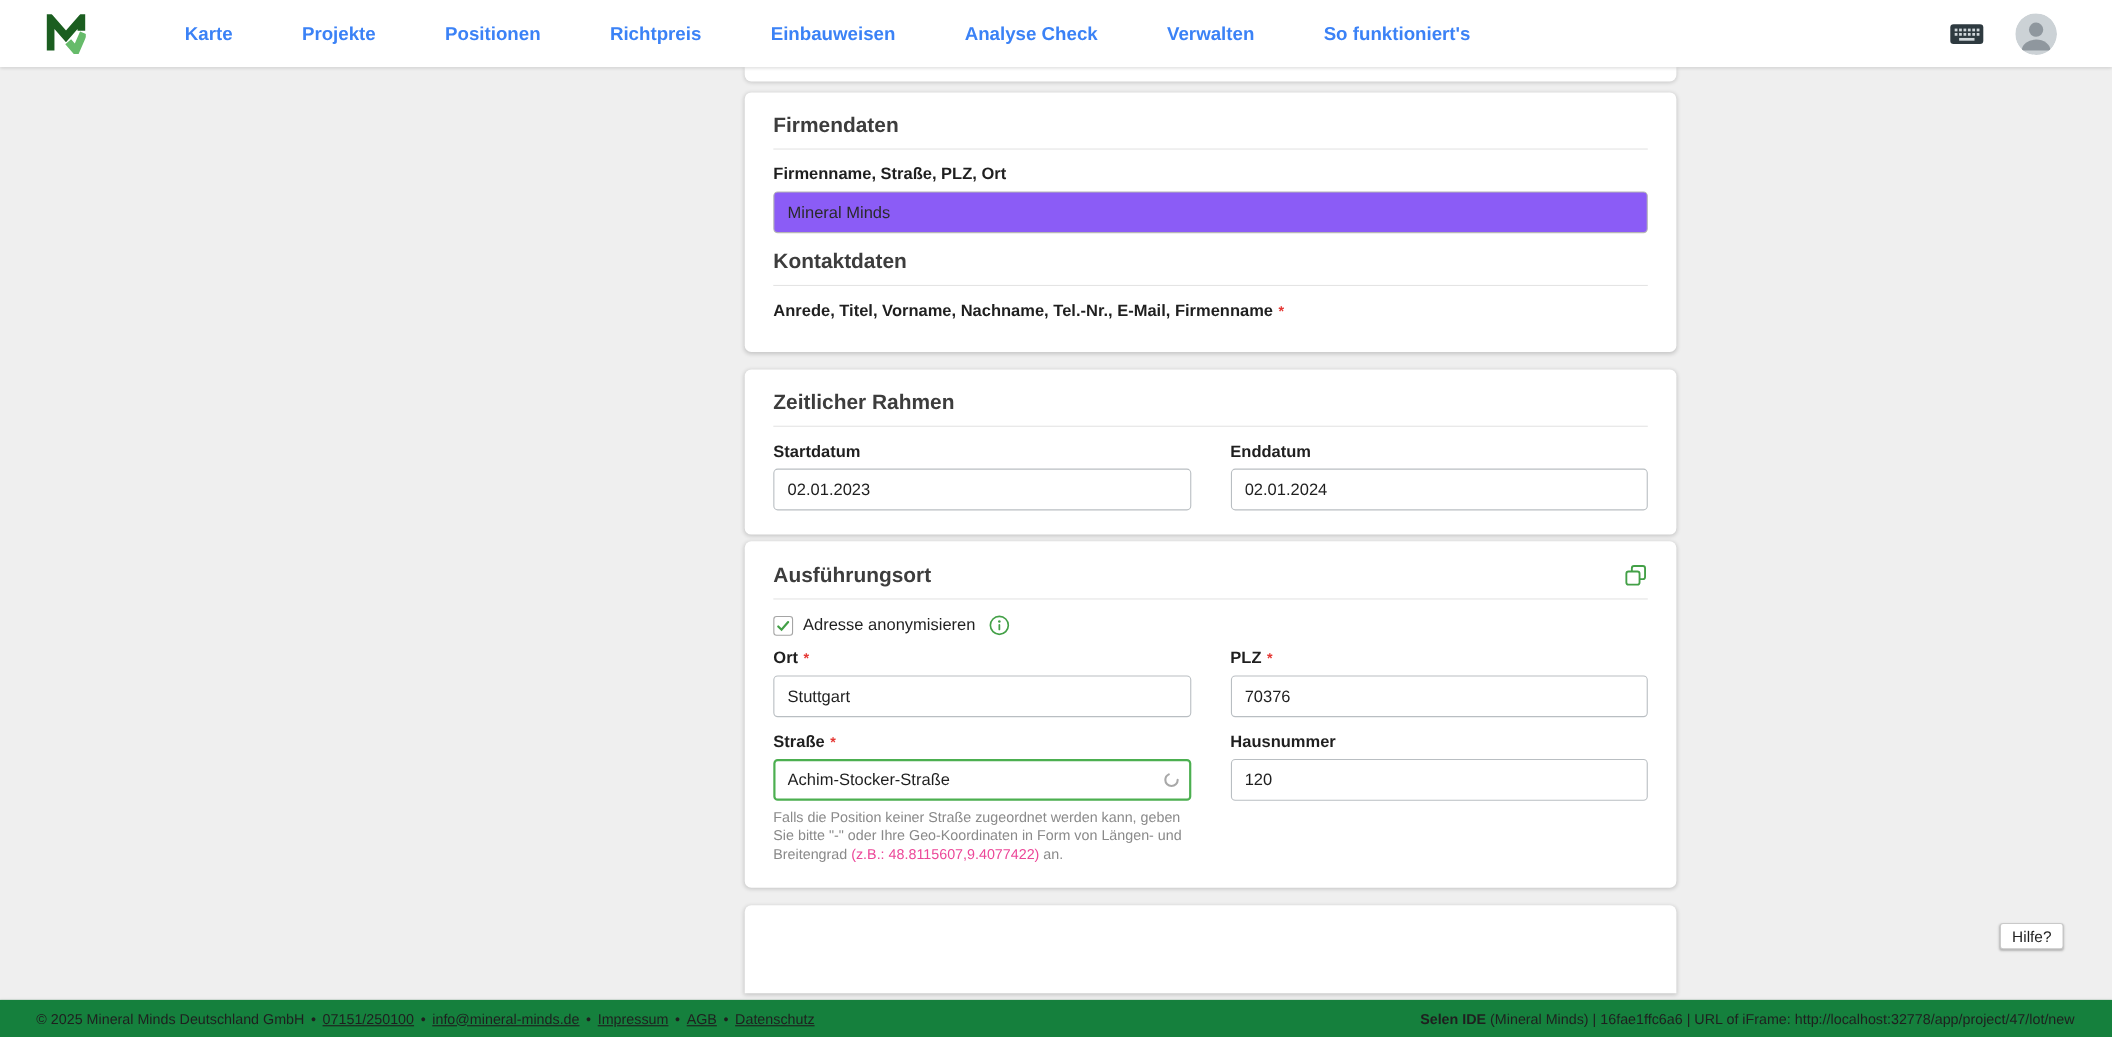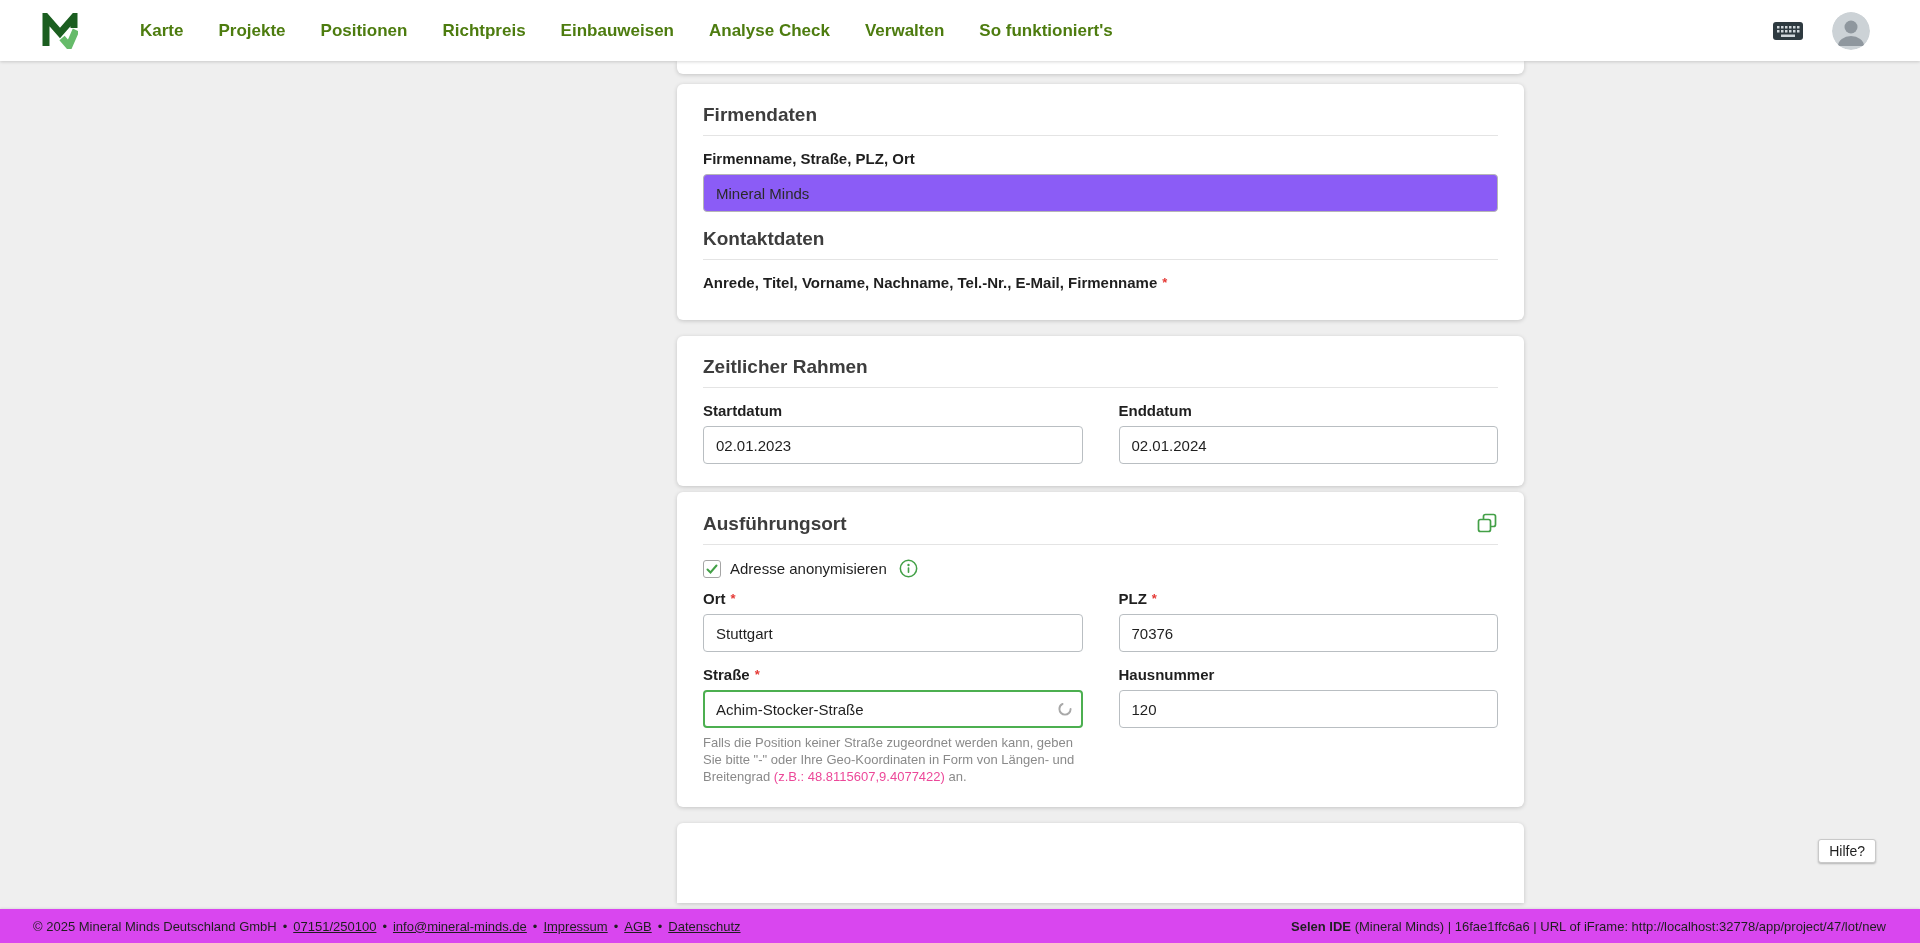--- a/index.html
+++ b/index.html
@@ -10,21 +10,21 @@
     color:#1f1f1f;
     position:relative;
   }
   
   .navbar{
     height:61px;background:#fff;display:flex;align-items:center;
     box-shadow:0 1px 3px rgba(0,0,0,.16);position:relative;z-index:6;
   }
   .logo{margin-left:42px;display:flex;align-items:center;cursor:pointer;}
   .nav-items{display:flex;align-items:center;gap:35px;margin-left:62px;}
-  .nav-item{font-size:17px;font-weight:700;color:#4d7c0f;text-decoration:none;cursor:pointer;white-space:nowrap;}
+  .nav-item{font-size:17px;font-weight:700;color:#3b82f6;text-decoration:none;cursor:pointer;white-space:nowrap;margin-left:28px;}
   .nav-right{margin-left:auto;display:flex;align-items:center;gap:28px;margin-right:50px;}
   .avatar{width:38px;height:38px;border-radius:50%;overflow:hidden;display:inline-flex;cursor:pointer;}
   .kb{display:inline-flex;cursor:pointer;}
   
   .content{margin-left:677px;width:847px;}
   .card{background:#fff;border-radius:6px;box-shadow:0 1px 4px rgba(0,0,0,.18);}
   .card-sliver-top{height:13px;border-radius:0 0 6px 6px;margin-bottom:10px;}
   .card-sliver-bottom{height:80px;border-radius:6px 6px 0 0;margin-top:16px;}
   .card-body{padding:20px 26px 22px;}
   .section-head{display:flex;justify-content:space-between;align-items:center;
@@ -59,21 +59,21 @@
   .hint{font-size:13px;line-height:17px;color:#8a8a8a;margin:6px 0 0;}
   .hint .coords{color:#ec4899;}
   
   .help-btn{
     position:absolute;right:44px;bottom:80px;z-index:8;background:#fff;border:1px solid #c9c9c9;
     border-radius:3px;padding:3px 10px;font-size:14px;color:#1f1f1f;cursor:pointer;
     box-shadow:0 1px 2px rgba(0,0,0,.25);
   }
   
   .footer{
-    position:absolute;left:0;right:0;bottom:0;height:34px;background:#d946ef;z-index:7;
+    position:absolute;left:0;right:0;bottom:0;height:34px;background:#15803d;z-index:7;
     display:flex;align-items:center;justify-content:space-between;
     padding:0 34px 0 33px;font-size:13px;color:#1f1f1f;box-shadow:0 -1px 2px rgba(0,0,0,.08);
   }
   .footer-left{display:flex;align-items:center;gap:6px;white-space:nowrap;}
   .flink{color:#1f1f1f;text-decoration:underline;cursor:pointer;}
   .sep{color:#1f1f1f;}
   .footer-right{white-space:nowrap;}
   .footer-right b{font-weight:700;}
 </style>
 </head>

